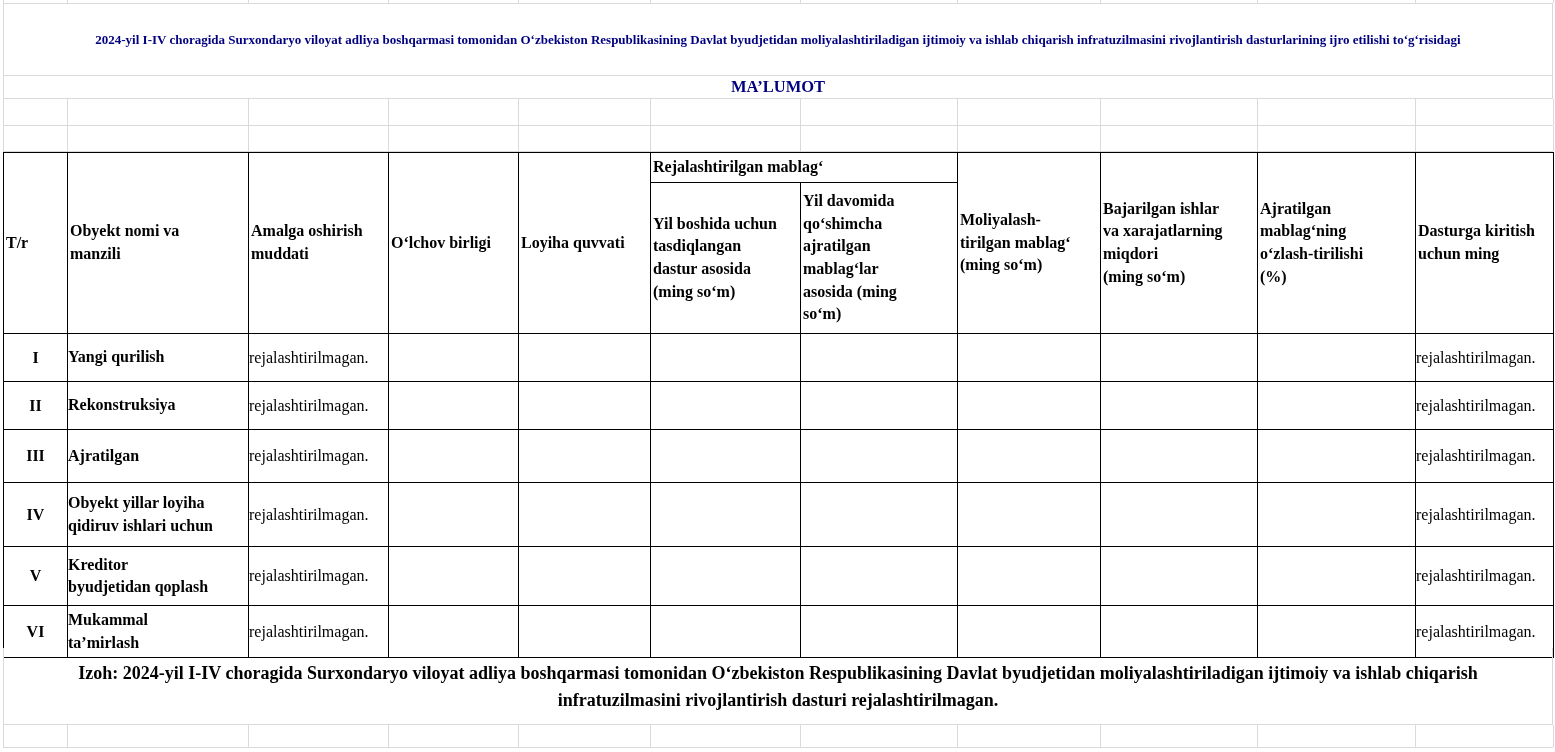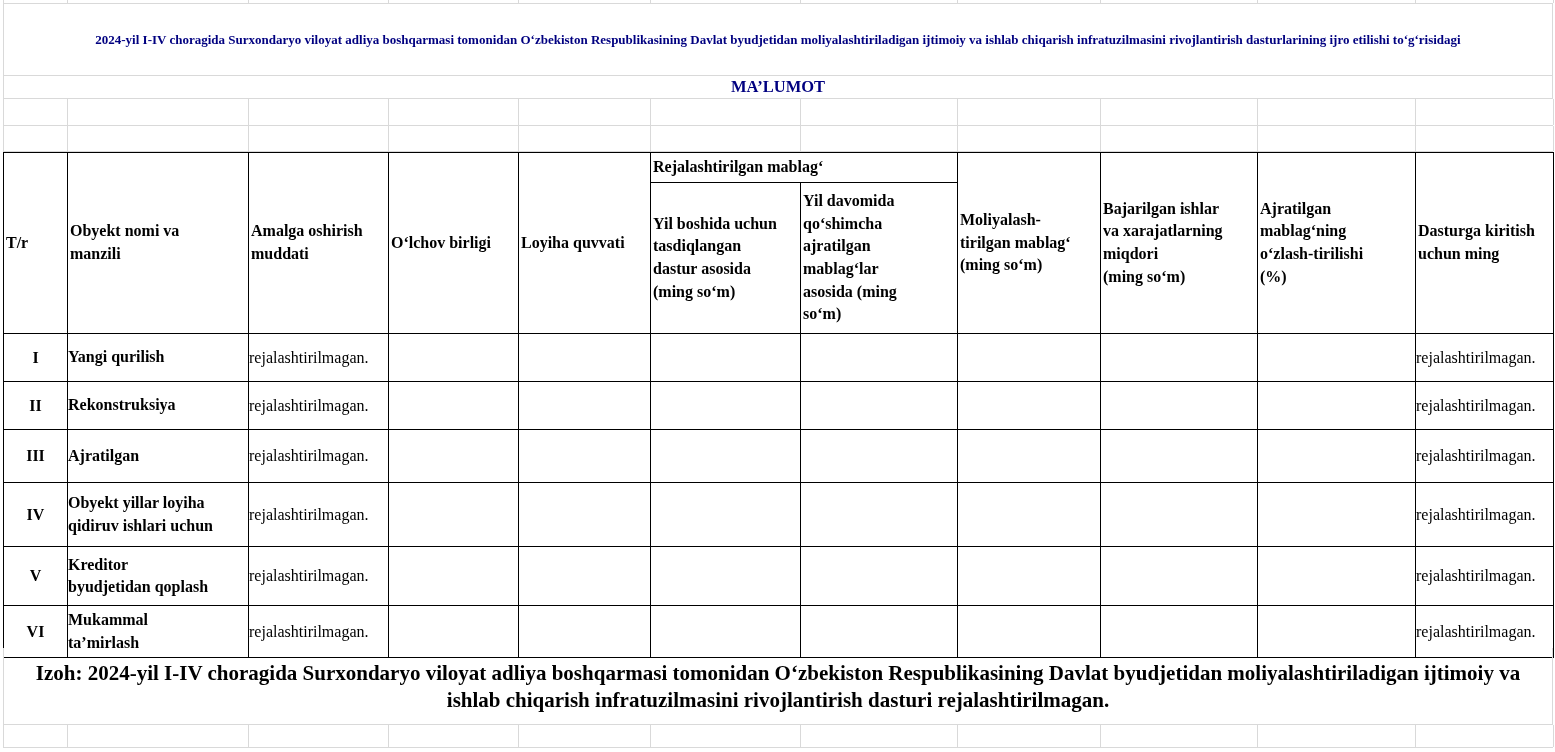--- a/index.html
+++ b/index.html
@@ -40,21 +40,21 @@
     padding:0 28px;
   }
   .subtitle-row{
     top:76px;height:23px;
     display:flex;align-items:center;justify-content:center;
     font-weight:bold;font-size:16.5px;
     color:var(--title,#000080);
   }
   .footer-block{
     top:648px;height:77px;
-    font-weight:bold;font-size:21px;line-height:27px;
+    font-weight:bold;font-size:18px;line-height:27px;
     padding:12px 30px 0 30px;
   }
   
   table.main{
     position:absolute;top:152px;left:3px;
     width:1550px;
     border-collapse:collapse;table-layout:fixed;
   }
   table.main th,table.main td{
     border:1.5px solid var(--tborder,#000000);

